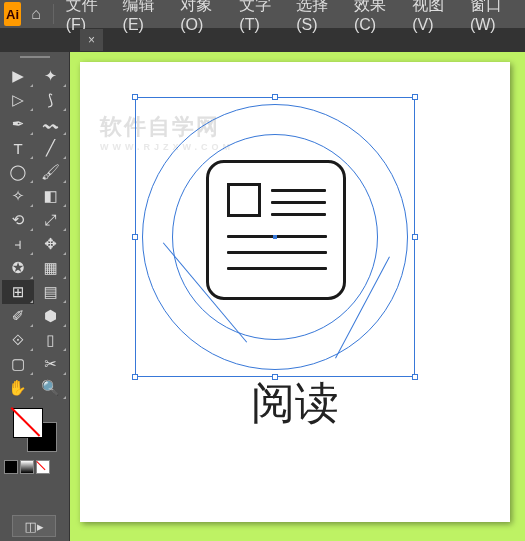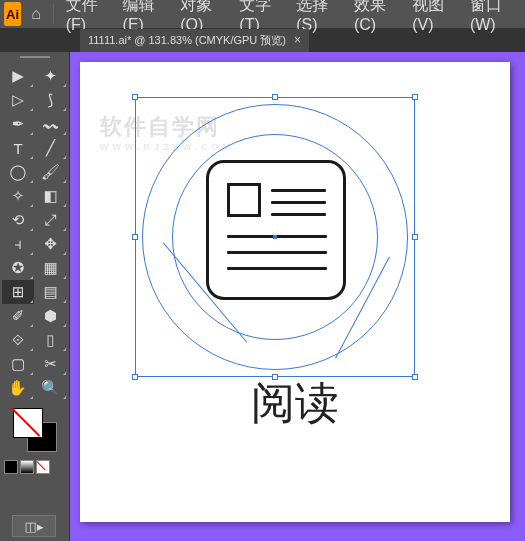--- a/index.html
+++ b/index.html
@@ -29,21 +29,21 @@
 .swatch-front::after { content:""; position:absolute; top:-2px; left:-2px; width:40px; height:2px; background:red; transform:rotate(45deg); transform-origin:left top; }
 .swatch-back { position:absolute; bottom:0; right:0; width:30px; height:30px; background:#000; border:1px solid #888; }
 
 .mini-swatches { display:flex; gap:2px; padding:2px 4px; }
 .ms { width:14px; height:14px; border:1px solid #888; }
 .ms.black { background:#000; }
 .ms.grad { background:linear-gradient(#fff,#000); }
 .ms.none { background:#fff; position:relative; }
 .ms.none::after { content:""; position:absolute; top:0; left:0; width:100%; height:1px; background:red; transform:rotate(45deg); transform-origin:left top; }
 
-.canvas-area { position: absolute; left: 70px; top: 52px; right: 0; bottom: 0; background: #8b5cf6; }
+.canvas-area { position: absolute; left: 70px; top: 52px; right: 0; bottom: 0; background: #bef264; }
 .artboard { position: absolute; left: 10px; top: 10px; width: 430px; height: 460px; background: #fff; box-shadow: 2px 2px 6px rgba(0,0,0,0.4); }
 
 .watermark { position:absolute; top:50px; left:20px; color:#e0e0e0; font-size:22px; font-weight:bold; letter-spacing:2px; }
 .watermark small { display:block; font-size:9px; letter-spacing:4px; color:#e8e8e8; font-weight:bold; }
 
 .selection-box { position:absolute; top:35px; left:55px; width:280px; height:280px; border:1px solid #3878d8; }
 .handle { position:absolute; width:6px; height:6px; background:#fff; border:1px solid #3878d8; }
 .h-tl{top:-4px;left:-4px;} .h-tm{top:-4px;left:50%;margin-left:-3px;} .h-tr{top:-4px;right:-4px;}
 .h-ml{top:50%;left:-4px;margin-top:-3px;} .h-mr{top:50%;right:-4px;margin-top:-3px;}
 .h-bl{bottom:-4px;left:-4px;} .h-bm{bottom:-4px;left:50%;margin-left:-3px;} .h-br{bottom:-4px;right:-4px;}
@@ -82,21 +82,20 @@
   <div class="menu-item">对象(O)</div>
   <div class="menu-item">文字(T)</div>
   <div class="menu-item">选择(S)</div>
   <div class="menu-item">效果(C)</div>
   <div class="menu-item">视图(V)</div>
   <div class="menu-item">窗口(W)</div>
 </div>
 
 <div class="tabbar">
   <div class="tab">
-    <span>11111.ai* @ 131.83% (CMYK/GPU 预览)</span>
     <span class="tab-close">×</span>
   </div>
 </div>
 
 <div class="toolpanel">
   <div class="toolpanel-header">
       <span></span>
     </div>
   <div class="tool-grid" id="tool-grid">
       <div class="tool">▶<span class="c"></span></div>

